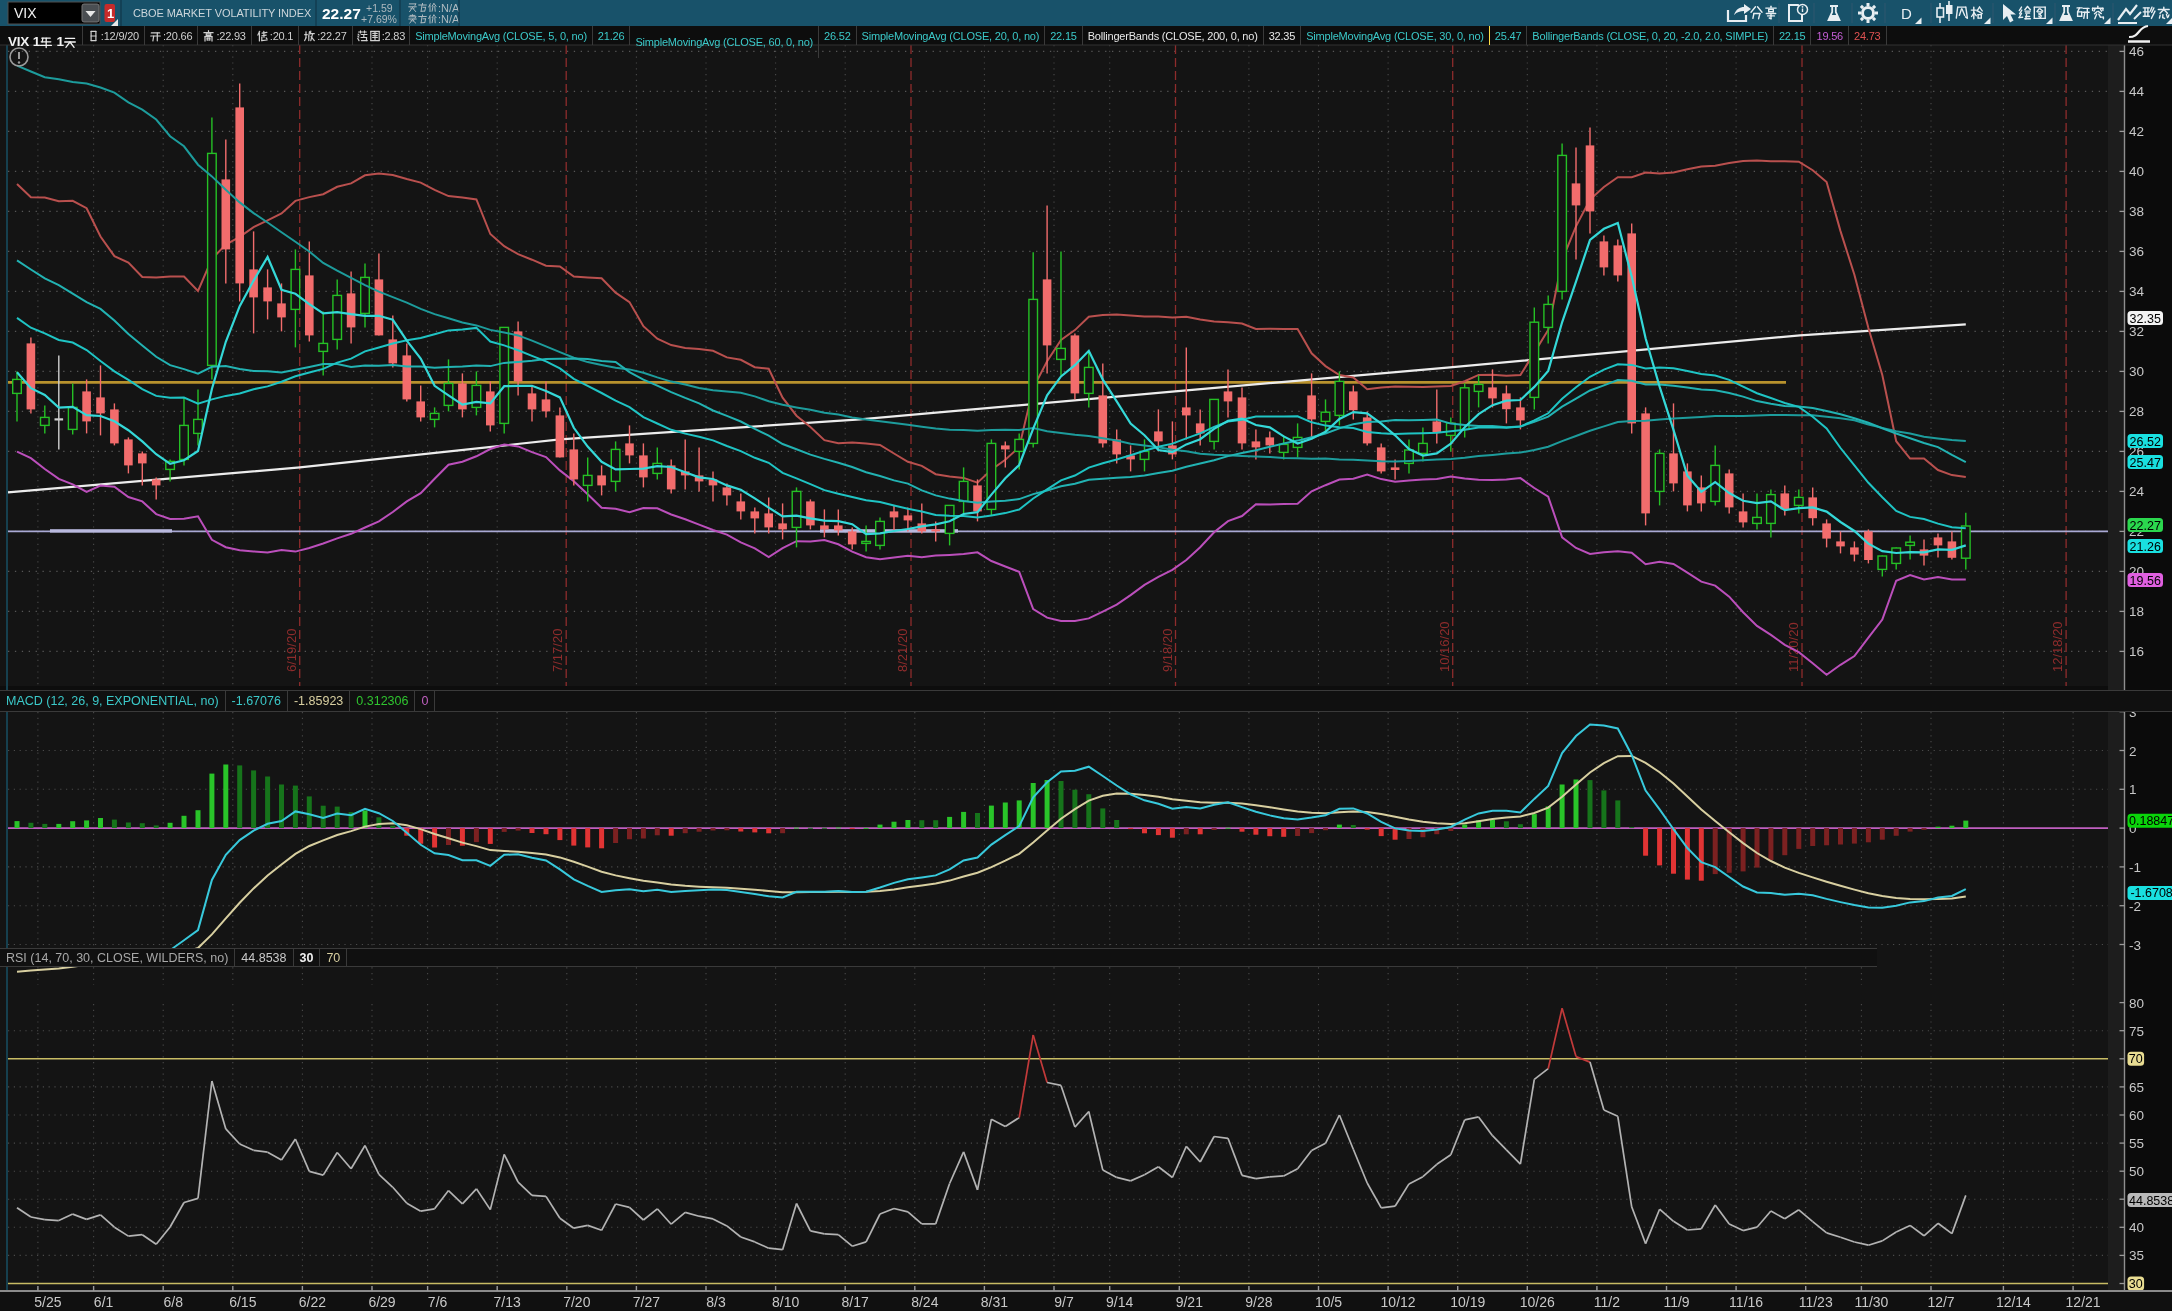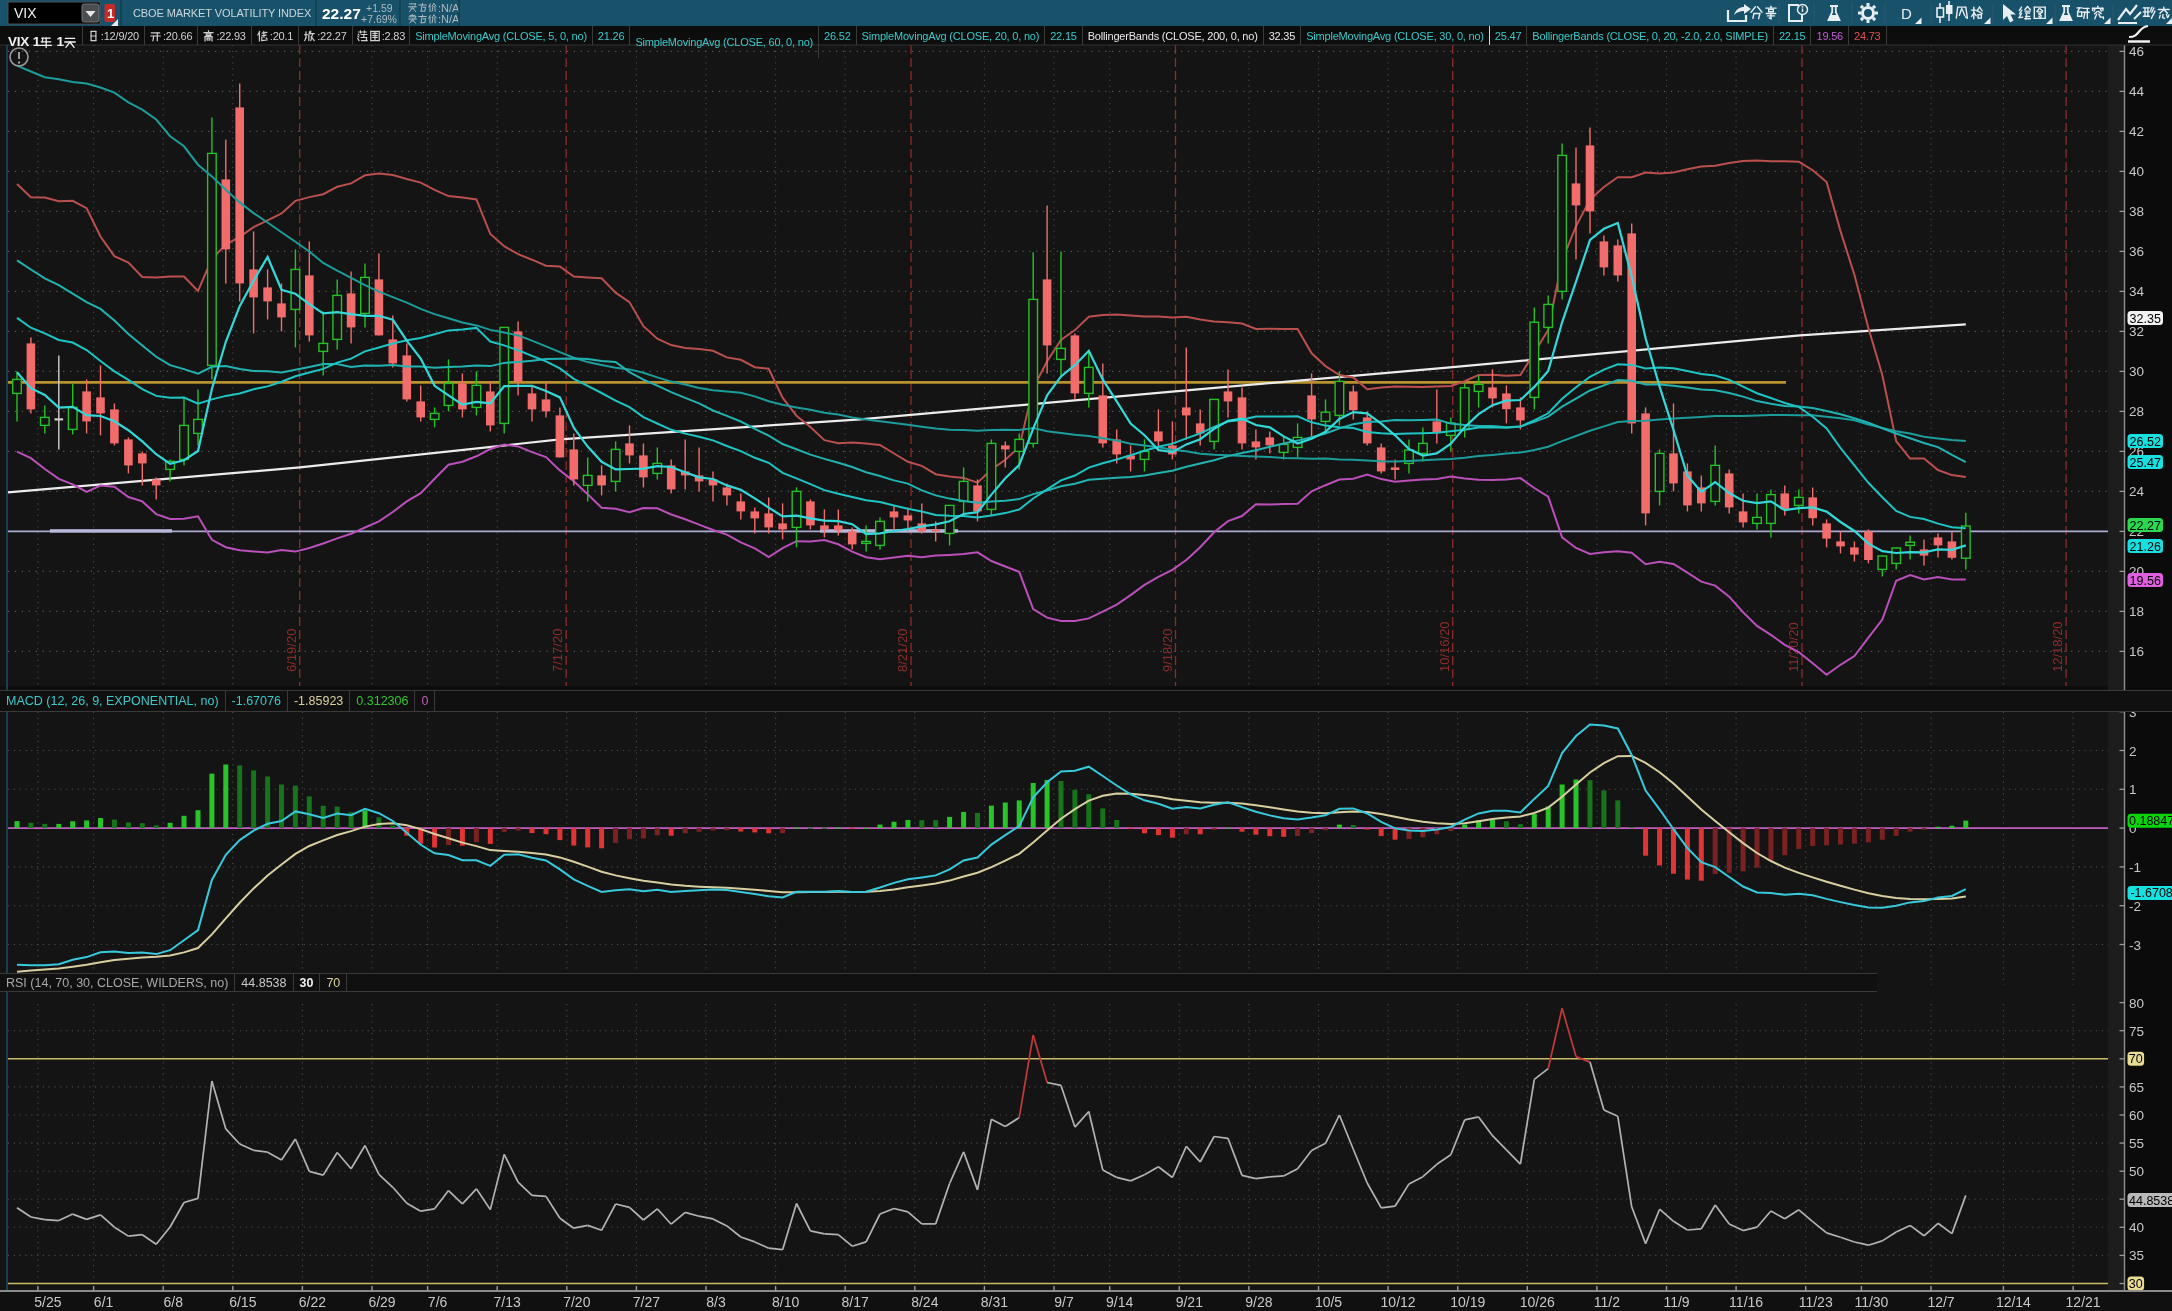--- a/index.html
+++ b/index.html
@@ -887,21 +887,21 @@
     <div style="border-right:1px solid #3a3a3a;padding:0 6px;display:flex;align-items:center;white-space:nowrap">
       <span style="color:#d8cfa0">-1.85923</span>
     </div>
     <div style="border-right:1px solid #3a3a3a;padding:0 6px;display:flex;align-items:center;white-space:nowrap">
       <span style="color:#2fc42f">0.312306</span>
     </div>
     <div style="border-right:1px solid #3a3a3a;padding:0 6px;display:flex;align-items:center;white-space:nowrap">
       <span style="color:#c05fc0">0</span>
     </div>
   </div>
-<div class="abs" style="left:0;top:973px;width:1877px;height:19px;background:#101010;border-top:1px solid #3a3a3a;border-bottom:1px solid #3a3a3a;display:flex;font-size:12.5px;align-items:stretch;box-sizing:border-box">
+<div class="abs" style="left:0;top:948px;width:1877px;height:19px;background:#101010;border-top:1px solid #3a3a3a;border-bottom:1px solid #3a3a3a;display:flex;font-size:12.5px;align-items:stretch;box-sizing:border-box">
     <div style="border-right:1px solid #3a3a3a;padding:0 6px;display:flex;align-items:center;white-space:nowrap">
       <span style="color:#a8a8a8">RSI (14, 70, 30, CLOSE, WILDERS, no)</span>
     </div>
     <div style="border-right:1px solid #3a3a3a;padding:0 6px;display:flex;align-items:center;white-space:nowrap">
       <span style="color:#c9c9c9">44.8538</span>
     </div>
     <div style="border-right:1px solid #3a3a3a;padding:0 6px;display:flex;align-items:center;white-space:nowrap">
       <span style="color:#f0f0f0;font-weight:bold">30</span>
     </div>
     <div style="border-right:1px solid #3a3a3a;padding:0 6px;display:flex;align-items:center;white-space:nowrap">

